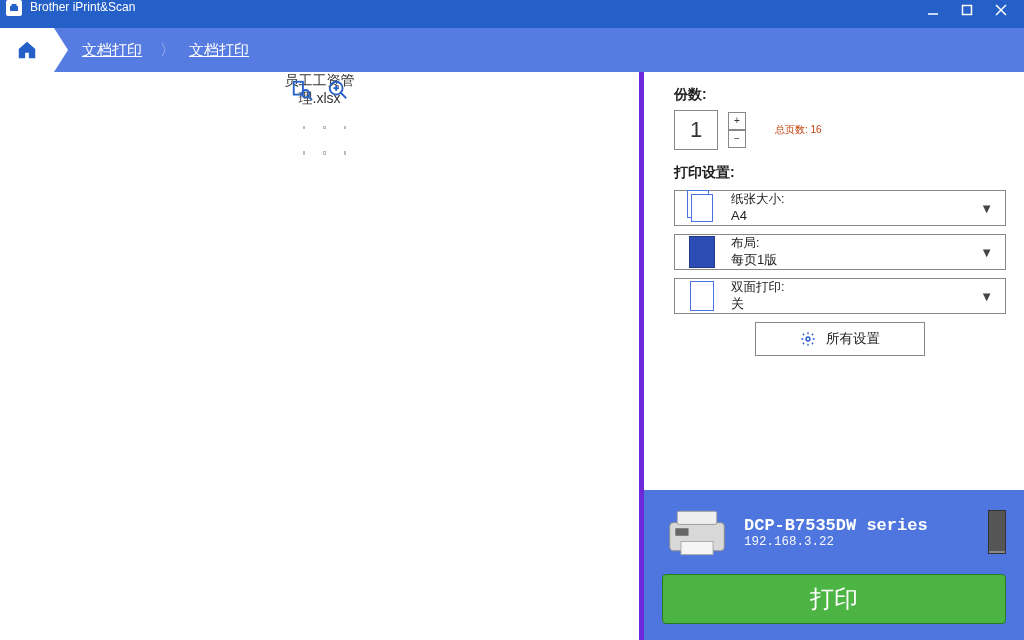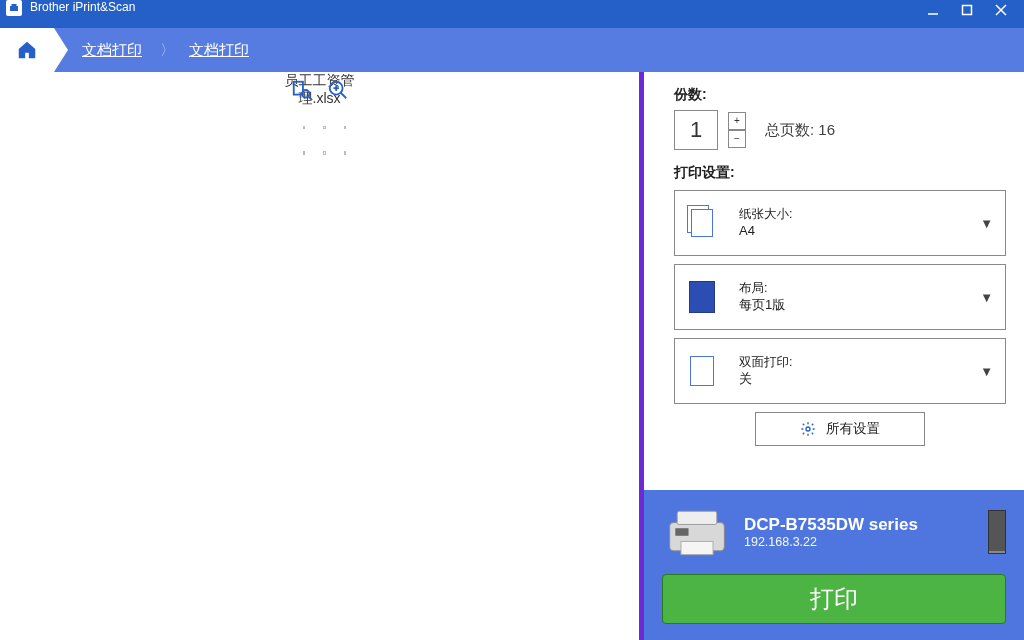--- a/index.html
+++ b/index.html
@@ -33,31 +33,31 @@
   .preview-area::-webkit-scrollbar { width: 16px; }
   .preview-area::-webkit-scrollbar-track { background: #f0f0f0; }
   .preview-area::-webkit-scrollbar-thumb { background: #c8c8c8; border: 3px solid #f0f0f0; border-radius: 8px;}
   .right { width: 380px; display: flex; flex-direction: column; }
   .settings-top { padding: 14px 18px 7px 30px; flex:1; }
   .label-strong { font-weight: bold; font-size: 14px; color: #222; }
   .copies-row { display: flex; align-items: center; gap: 10px; margin: 6px 0 14px 0; }
   .copies-input { width: 44px; height: 40px; border: 1px solid #888; text-align: center; font-size: 22px; color: #333; }
   .stepper { display: flex; flex-direction: column; }
   .stepper button { width: 18px; height: 18px; border: 1px solid #888; background: #fff; font-size: 10px; line-height: 1; cursor: pointer; padding:0; color:#333;}
-  .total-pages { font-size: 15px; color: #404040; margin-left: 9px; }
-  .setting-row { border: 1px solid #888; height: 66px; display: flex; align-items: center; padding: 0 10px; margin-bottom: 8px; cursor: pointer; gap: 20px; position: relative; }
+  .total-pages { font-size: 10px; color: #c2410c; margin-left: 19px; }
+  .setting-row { border: 1px solid #888; height: 36px; display: flex; align-items: center; padding: 0 10px; margin-bottom: 8px; cursor: pointer; gap: 12px; position: relative; }
   .setting-icon { width: 34px; height: 38px; display:flex; align-items:center; justify-content:center; flex-shrink:0; }
   .setting-texts { display: flex; flex-direction: column; line-height: 1.3; font-size: 13px; color: #222; }
   .setting-texts .t { font-size: 12.5px; }
   .setting-row .chev { position: absolute; right: 12px; color: #444; }
   .all-settings-btn { border: 1px solid #888; height: 34px; width: 170px; margin: 8px auto 0 auto; display: flex; align-items: center; justify-content: center; gap: 10px; cursor: pointer; font-size: 13.5px; color:#222;}
   .all-settings-btn svg { stroke: #2560c9; fill: #2560c9; }
   .printer-panel { background: #4f76df; padding: 14px 18px; display: flex; align-items: center; gap: 12px; color: #fff; }
   .printer-img-box { width: 70px; height: 56px; display:flex; align-items:center; justify-content:center; }
-  .printer-info { flex: 1; }
+  .printer-info { flex: 1; font-family: Liberation Mono, monospace; }
   .printer-name { font-size: 17px; font-weight: bold; }
   .printer-ip { font-size: 12.5px; opacity: .95; }
   .printer-status { font-size: 13px; display: flex; align-items: center; gap: 4px; margin-top: 2px;}
   .status-dot { width: 14px; height: 14px; border-radius: 50%; background: #2eb82e; display:inline-flex; align-items:center; justify-content:center; }
   .status-dot svg { stroke:#fff; stroke-width:2.5; fill:none; }
   .ink-bar { width: 18px; height: 44px; background: #555; border: 1px solid #333; box-shadow: inset 0 -2px 0 #888;}
   .print-btn-row { background: #4f76df; padding: 0 18px 16px 18px; }
   .print-btn { background: #4cb442; border: 1px solid #2a7a22; color: #fff; width: 100%; height: 50px; font-size: 24px; border-radius: 4px; cursor: pointer; }
   .icon-paper { border:1.5px solid #4a74df; width:22px; height:28px; position:relative; background:#fff;}
   .icon-layout { width:26px; height:32px; background:#2c4db3; border:1px solid #223a88;}

